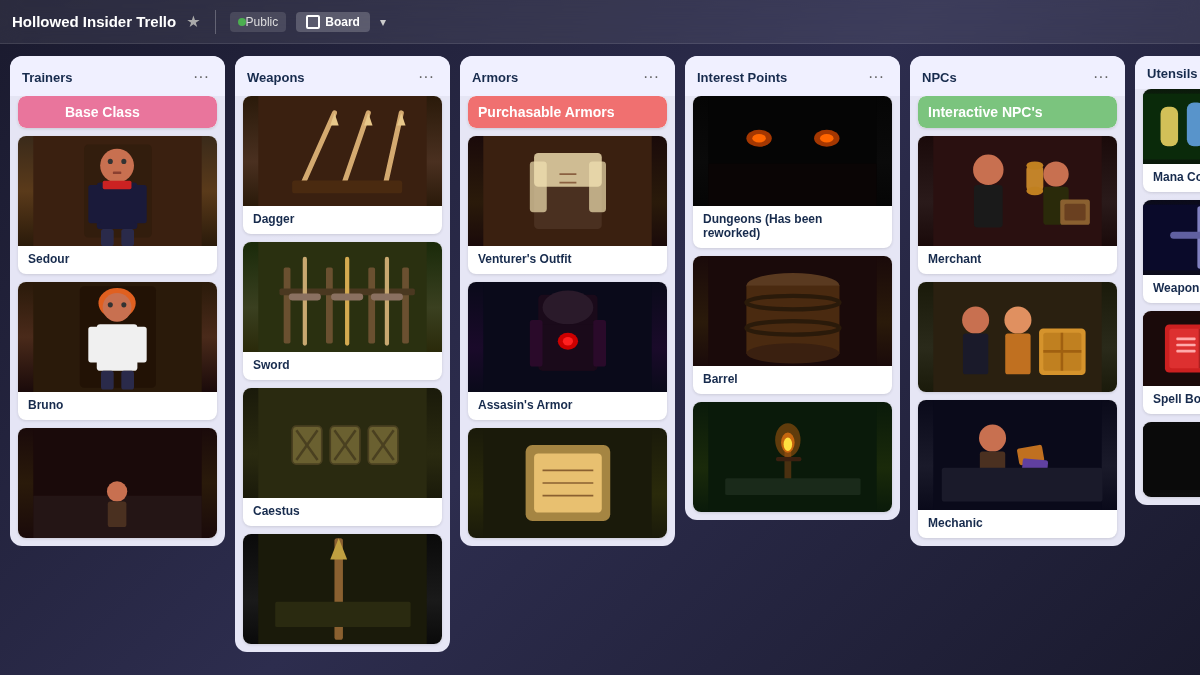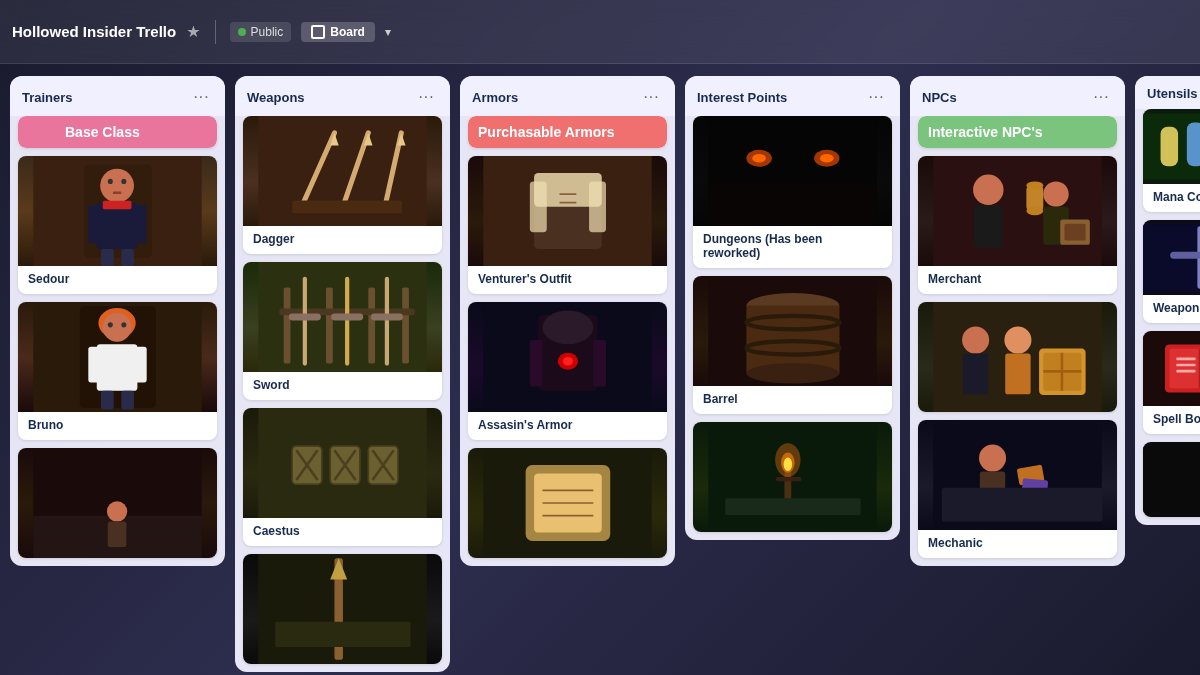--- a/index.html
+++ b/index.html
@@ -9,21 +9,21 @@
       background: linear-gradient(135deg, #1a1a2e 0%, #2d2d4e 50%, #1a1a2e 100%);
       height: 675px;
       overflow: hidden;
       color: #fff;
     }
 
     
     .header {
       background: rgba(255,255,255,0.08);
       backdrop-filter: blur(10px);
-      height: 64px;
+      height: 44px;
       display: flex;
       align-items: center;
       padding: 0 12px;
       gap: 10px;
       border-bottom: 1px solid rgba(255,255,255,0.1);
     }
     .header-title {
       font-size: 15px;
       font-weight: 700;
       color: #fff;
@@ -35,21 +35,20 @@
     }
     .header-divider {
       width: 1px;
       height: 24px;
       background: rgba(255,255,255,0.25);
       margin: 0 4px;
     }
     .header-badge {
       display: flex;
       align-items: center;
-      gap: 5px;
       background: rgba(255,255,255,0.12);
       border-radius: 4px;
       padding: 3px 8px;
       font-size: 12px;
       color: #ddd;
       cursor: pointer;
     }
     .header-badge .dot {
       width: 8px;
       height: 8px;

